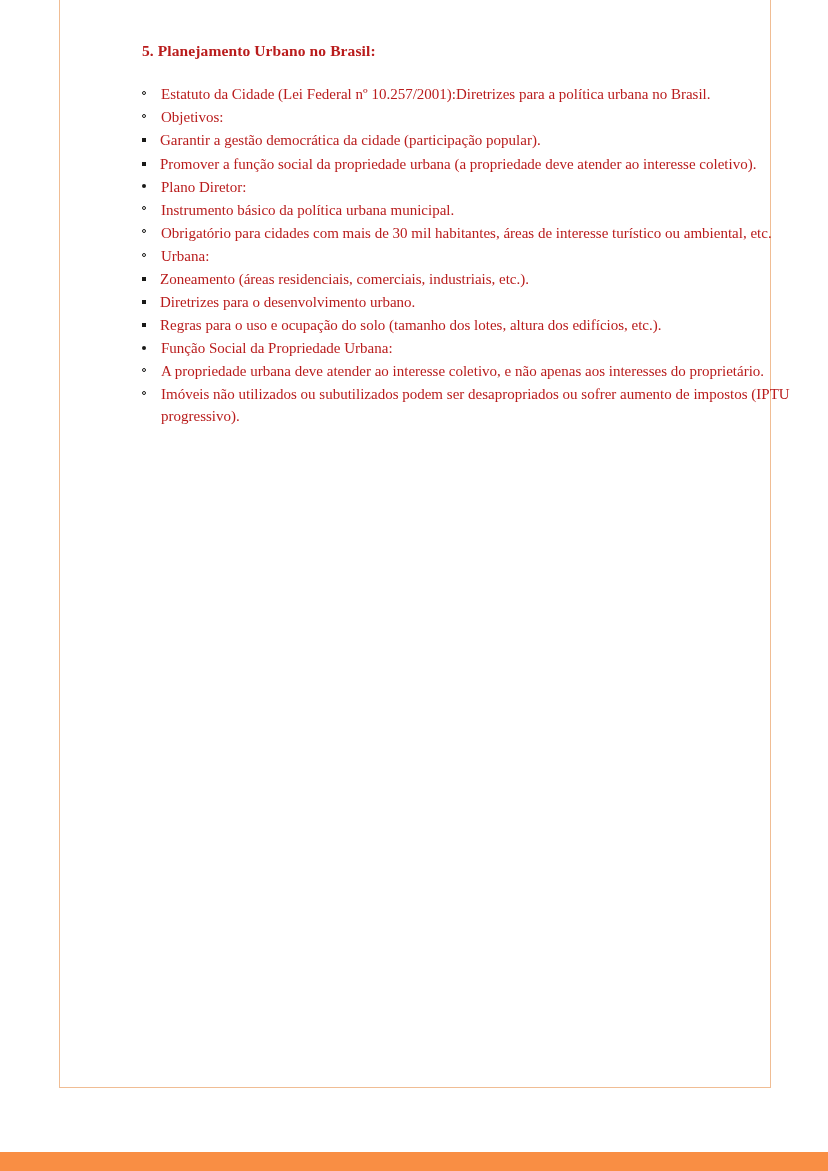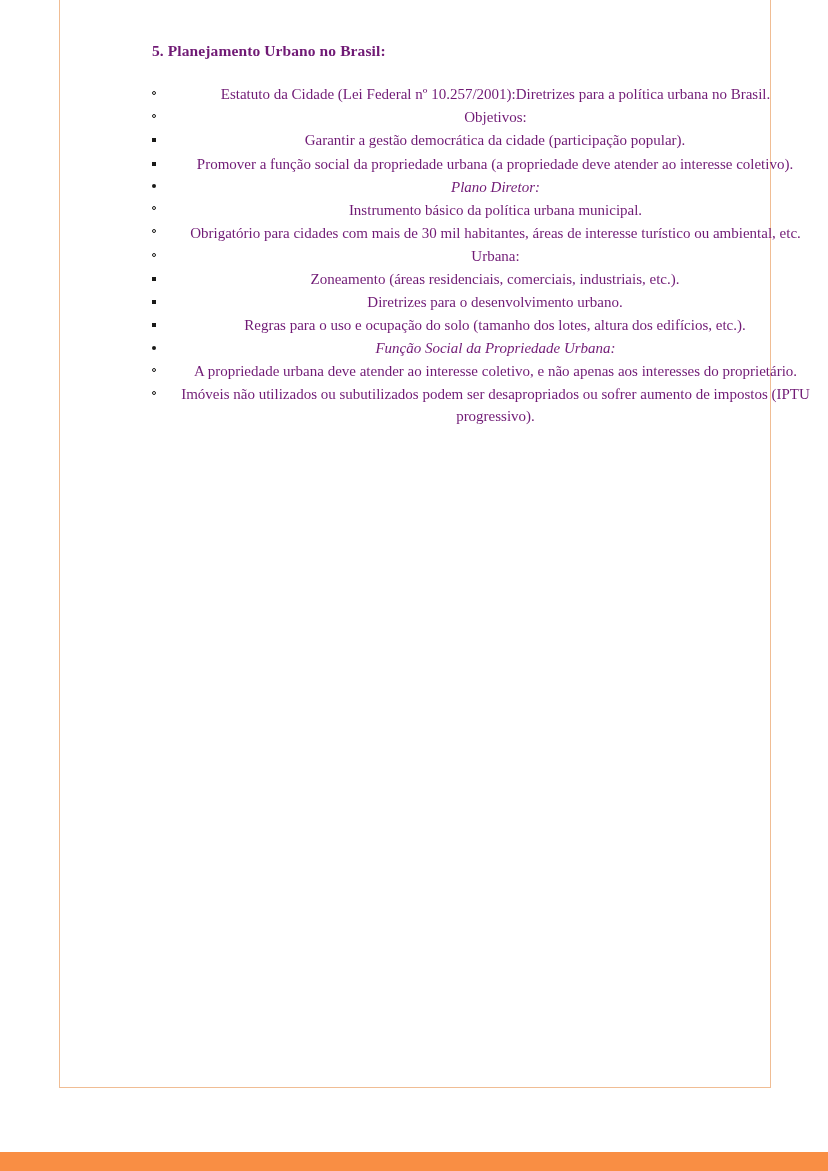--- a/index.html
+++ b/index.html
@@ -35,42 +35,40 @@
     height: 19px;
     background: #f98e44;
   }
 
   
   #content {
     position: absolute;
     left: 82px;
     top: 80px;
     width: 668px;
-    color: #701a75;
-    margin-left: 10px;
+    color: #b91c1c;
   }
 
   #doc-heading {
     font-size: 15.5px;
     font-weight: bold;
     letter-spacing: 0.1px;
     margin: 0 0 23px 0;
     line-height: 1.25;
   }
 
   li.item {
     position: relative;
     font-size: 15px;
     line-height: 1.47;
     margin: 0 0 1px 0;
   }
 
   li.item > .txt {
     display: block;
-    text-align: center;
   }
 
   
   .mk {
     position: absolute;
     display: block;
     color: #1a1a18;
   }
 
   
@@ -95,21 +93,21 @@
 
   
   .l3 { padding-left: 18px; margin-left: 84px; }
   .l3 > .mk {
     left: 0; top: 0.6em;
     width: 4px; height: 4px;
     background: #1a1a18;
   }
 
   .grp { margin: 0; padding: 0; list-style: none; }
-  .spacer-top { margin-top: 14px; font-style: italic; }
+  .spacer-top { margin-top: 14px; }
 </style>
 </head>
 <body>
 
 <div id="page-frame">
 
   <div id="content">
 
     <h1 id="doc-heading">5. Planejamento Urbano no Brasil:</h1>
 

